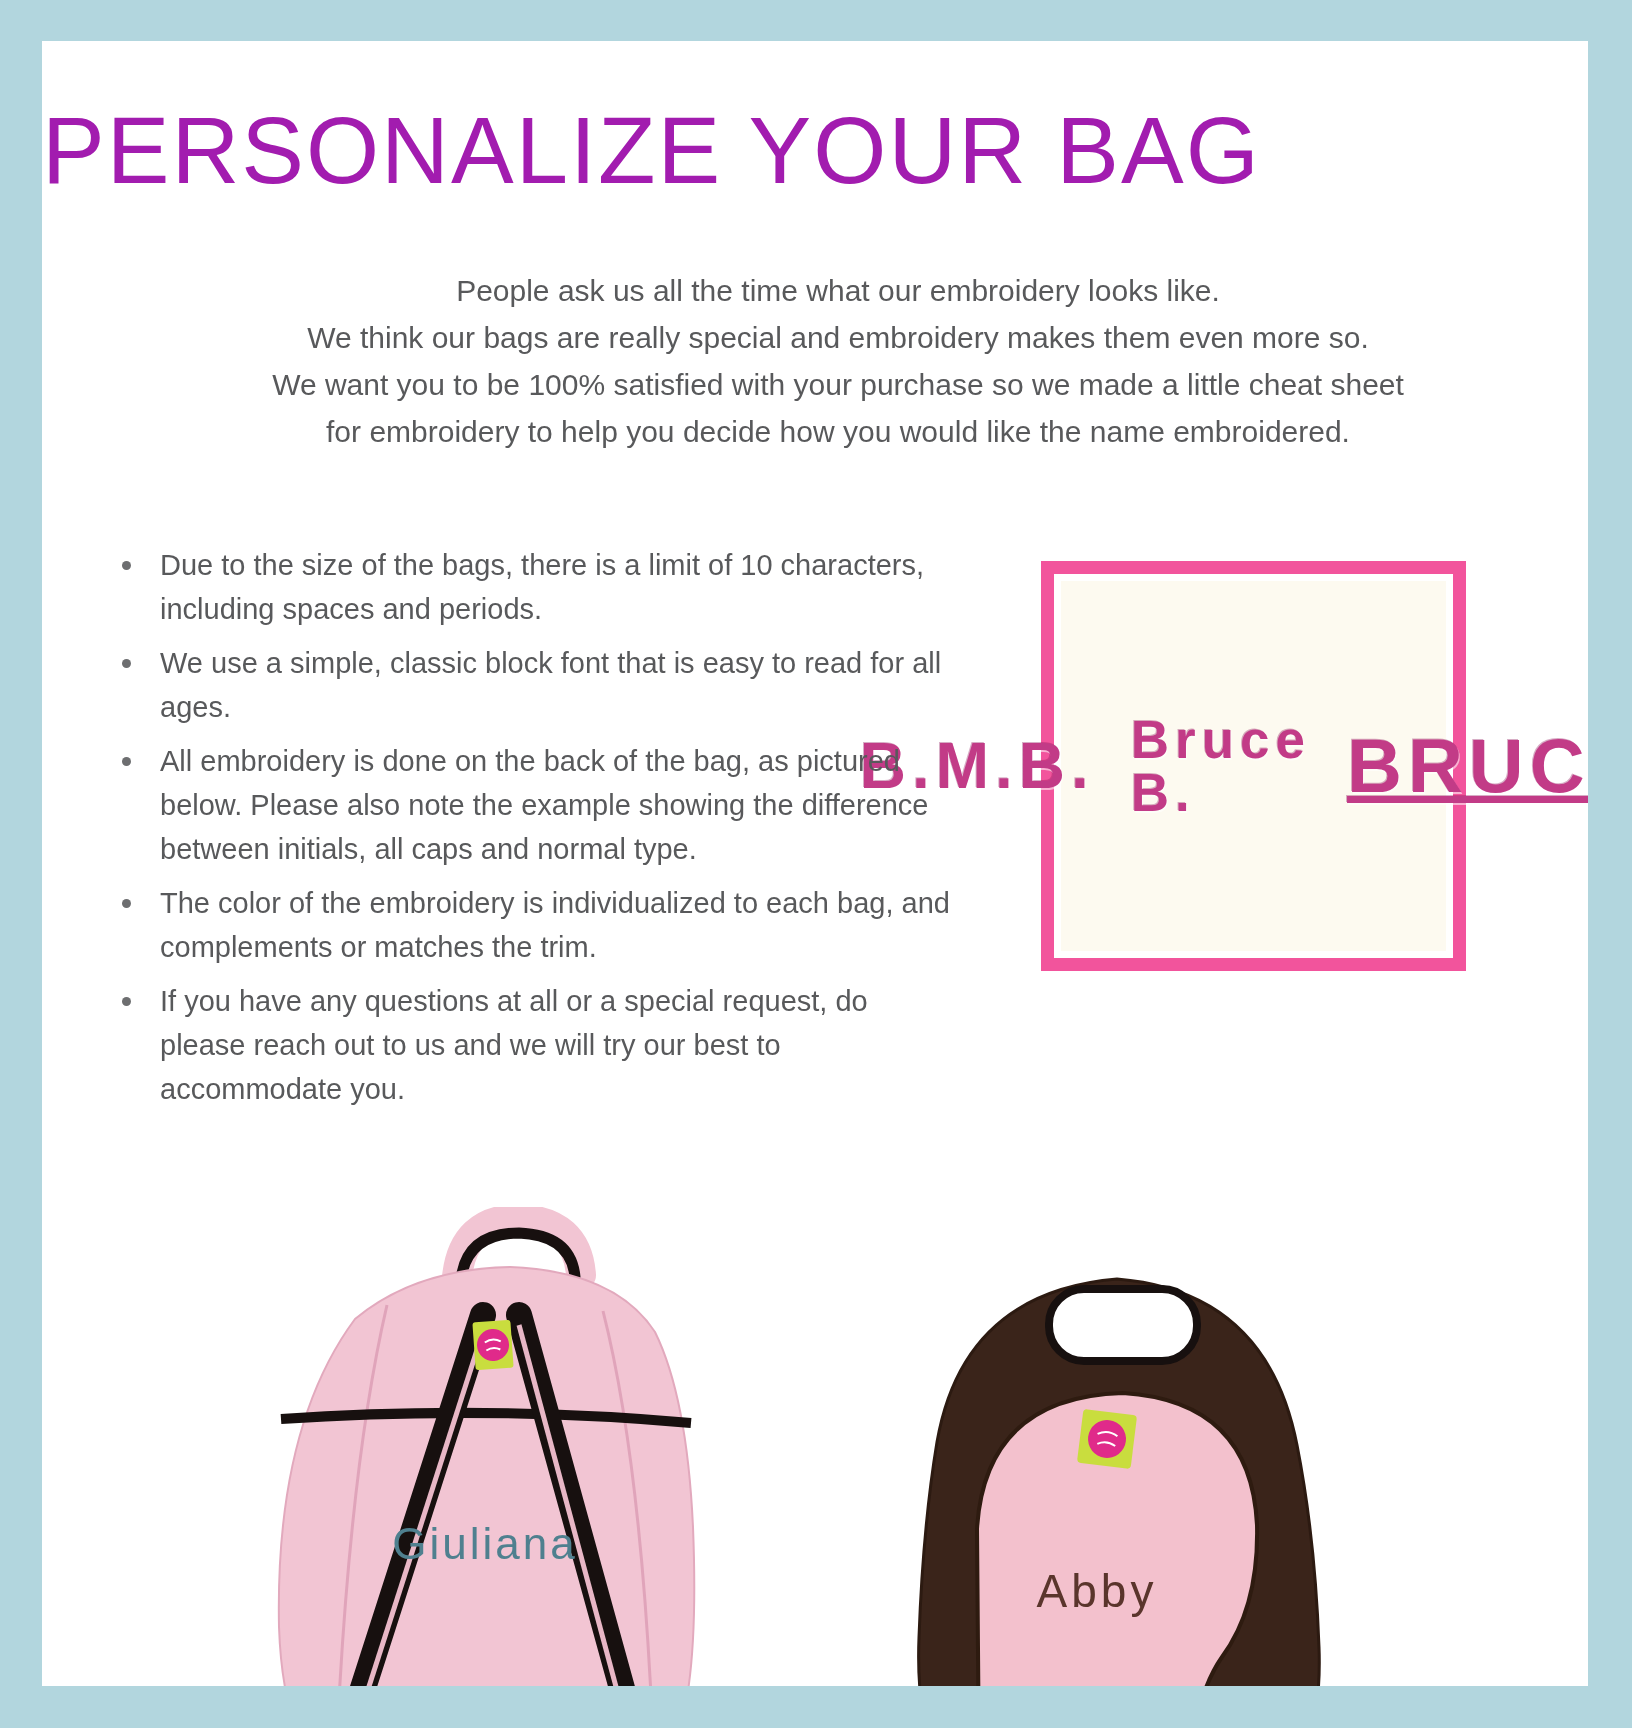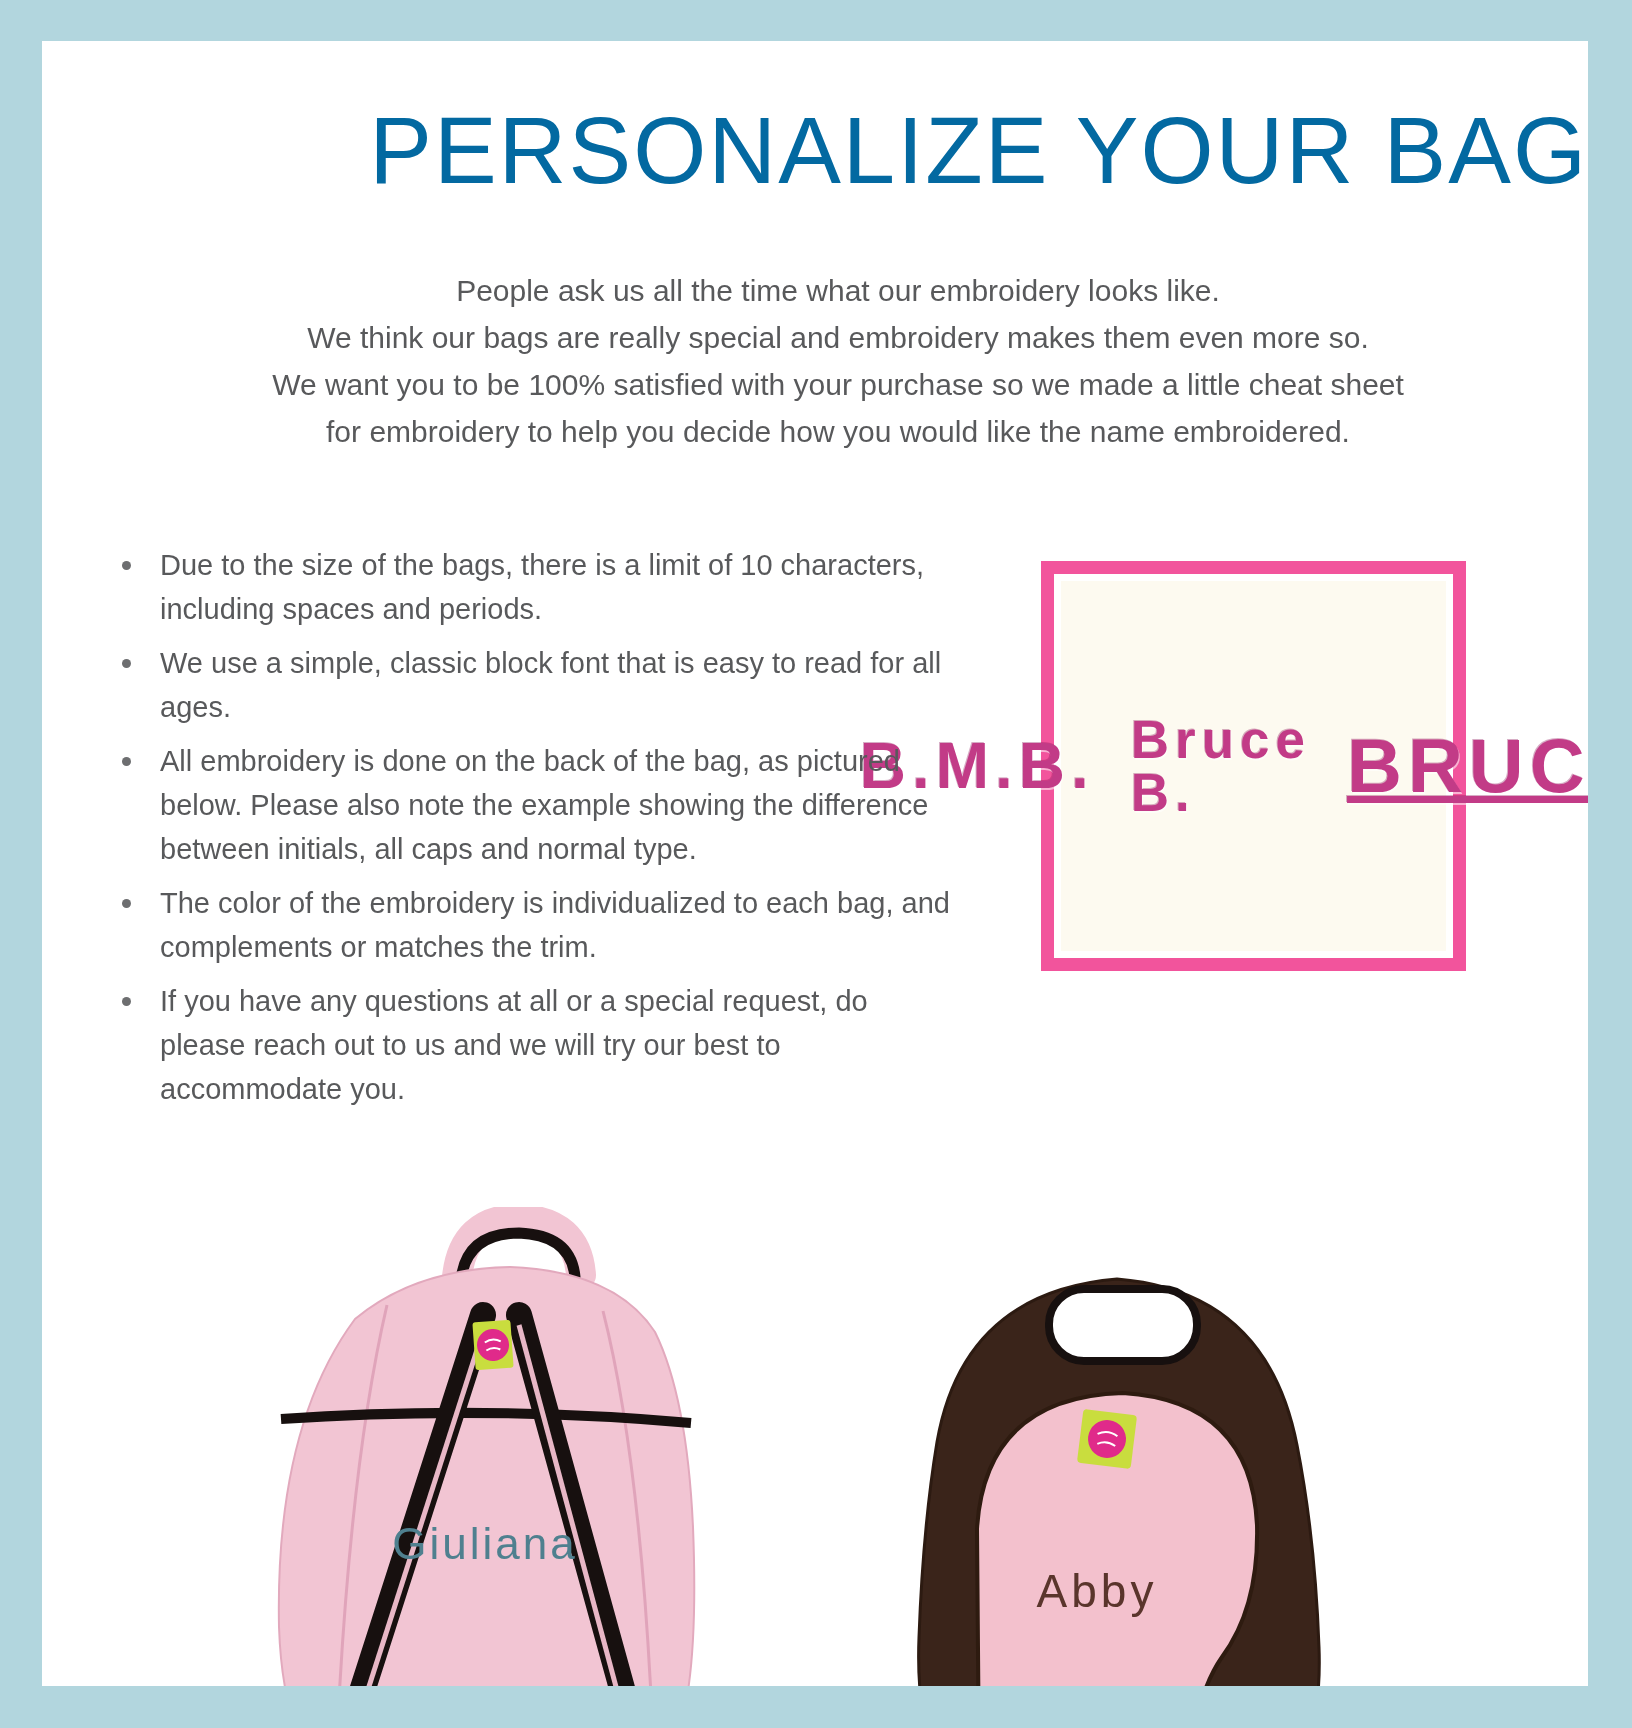--- a/index.html
+++ b/index.html
@@ -14,25 +14,25 @@
     padding:41px 44px 42px 42px;
     box-sizing:border-box;
   }
   .page{
     background:#ffffff;
     width:100%;height:100%;
     position:relative;
     overflow:hidden;
   }
   .title{
-    text-align:right;
+    text-align:left;
     margin-top:56px;
     font-size:94px;
     letter-spacing:2px;
-    color:#0369a1;
+    color:#a21caf;
     font-weight:400;
     white-space:nowrap;
   }
   .intro{
     margin-top:62px;
     text-align:center;
     color:#58595b;
     font-size:30px;
     line-height:47px;
     padding-left:46px;

